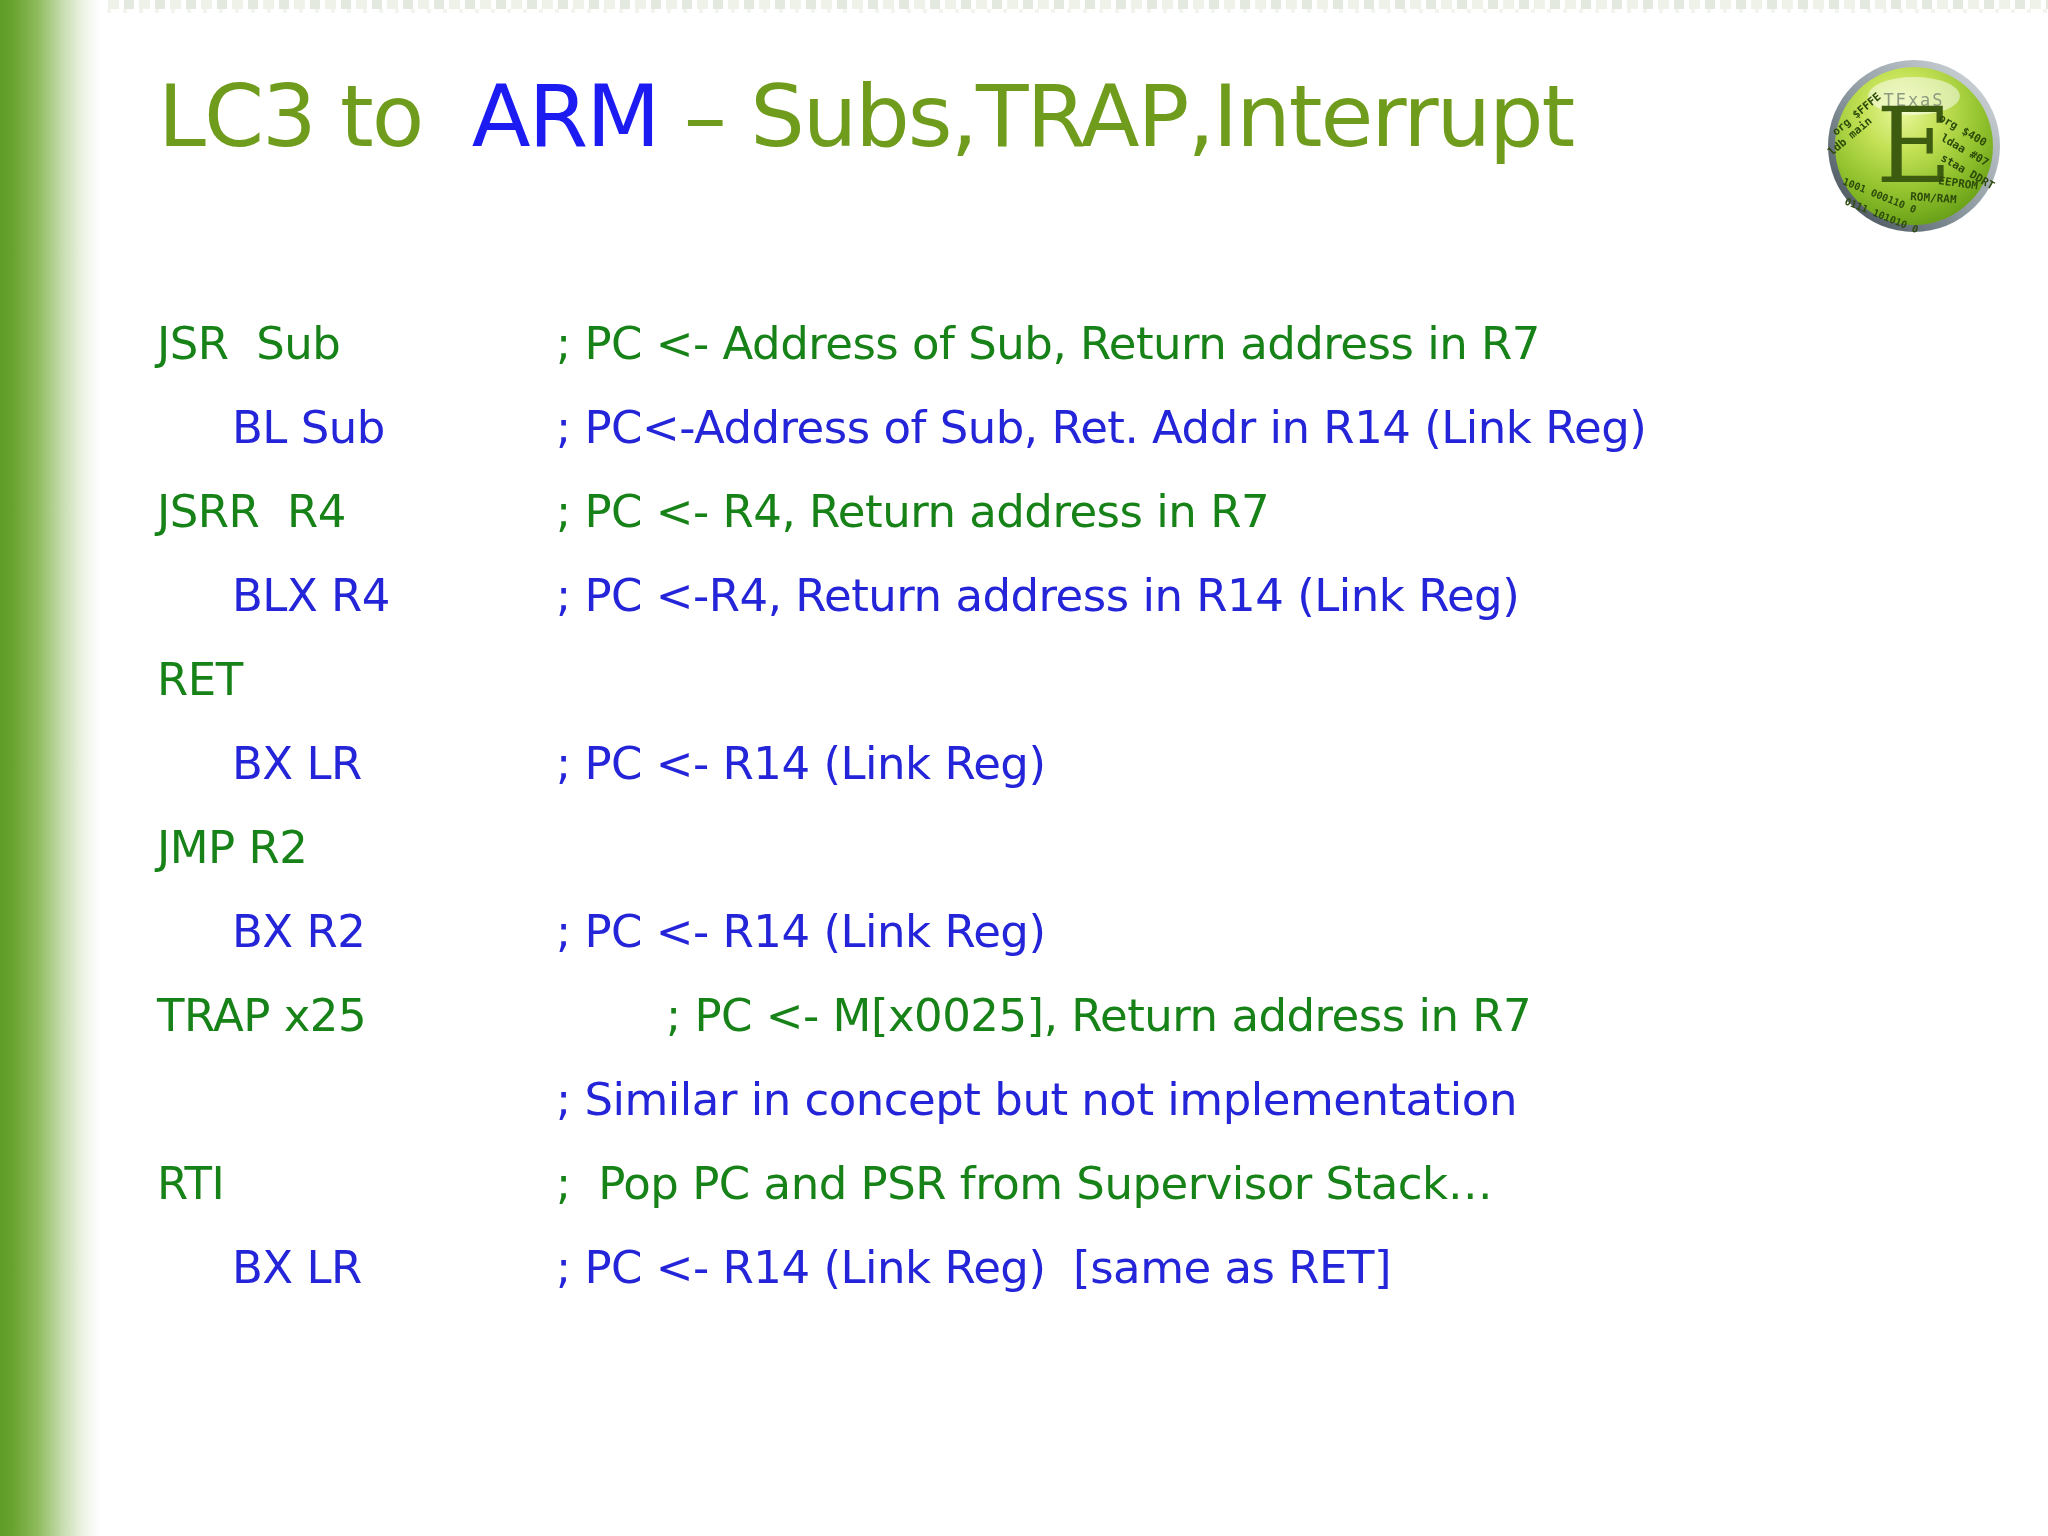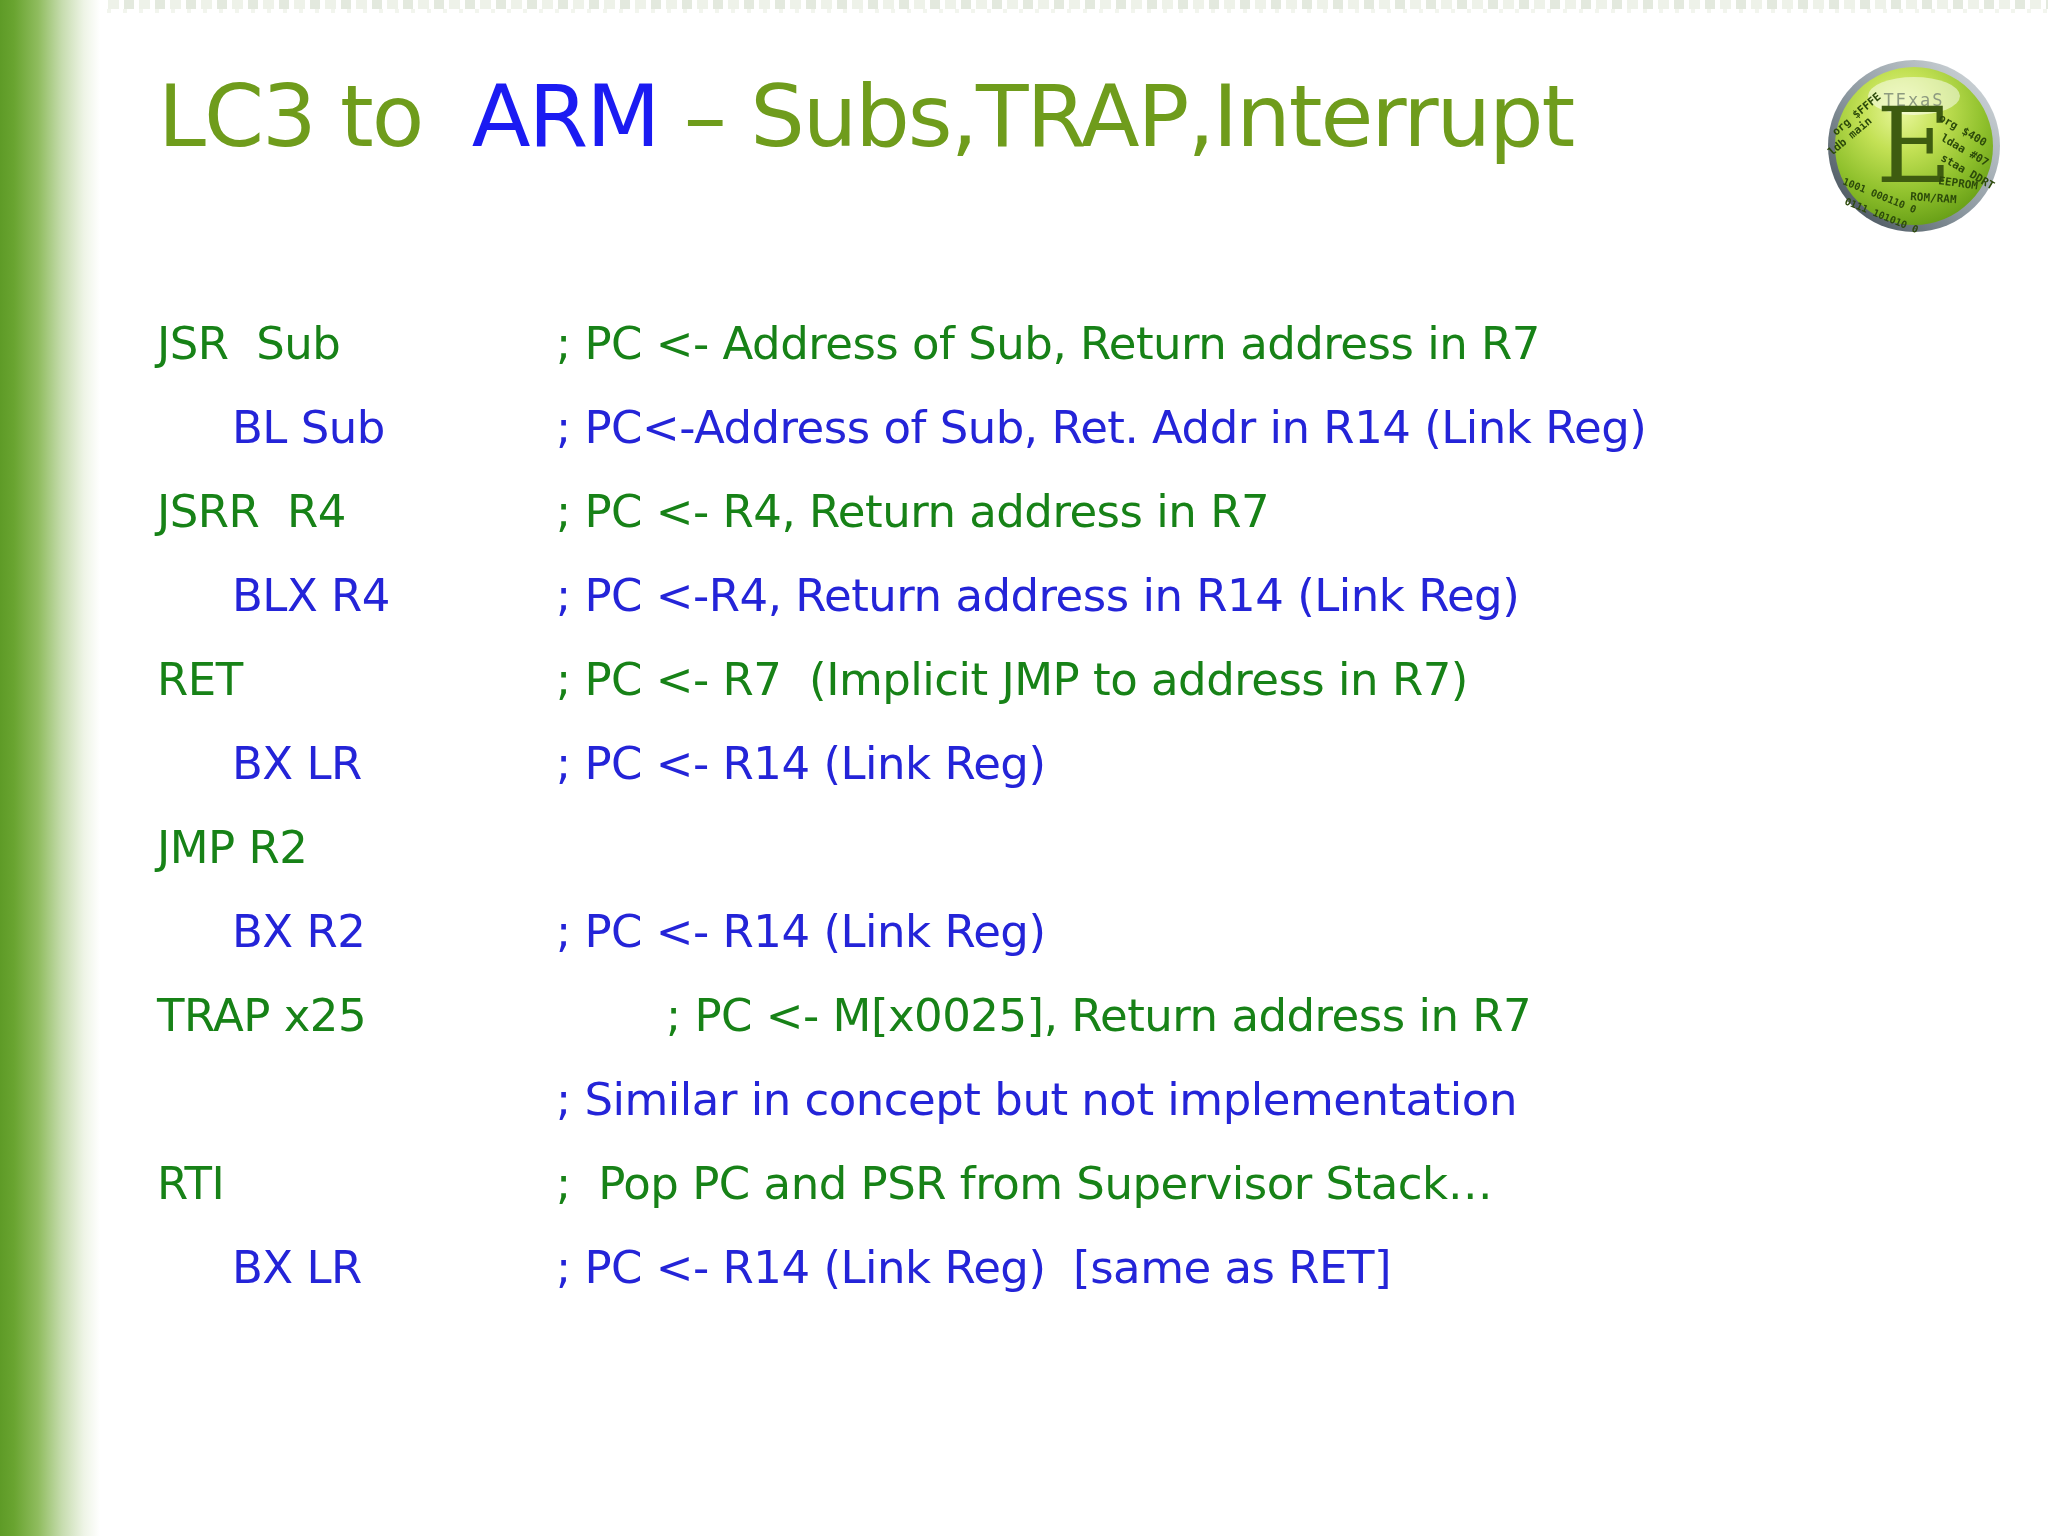--- a/index.html
+++ b/index.html
@@ -99,21 +99,20 @@
   <div class="row lc3">
     <span class="instr">JSRR  R4</span>
     <span class="comment">; PC &lt;- R4, Return address in R7</span>
   </div>
   <div class="row arm">
     <span class="instr">BLX R4</span>
     <span class="comment">; PC &lt;-R4, Return address in R14 (Link Reg)</span>
   </div>
   <div class="row lc3">
     <span class="instr">RET</span>
-    <span class="comment">; PC &lt;- R7  (Implicit JMP to address in R7)</span>
   </div>
   <div class="row arm">
     <span class="instr">BX LR</span>
     <span class="comment">; PC &lt;- R14 (Link Reg)</span>
   </div>
   <div class="row lc3">
     <span class="instr">JMP R2</span>
   </div>
   <div class="row arm">
     <span class="instr">BX R2</span>

